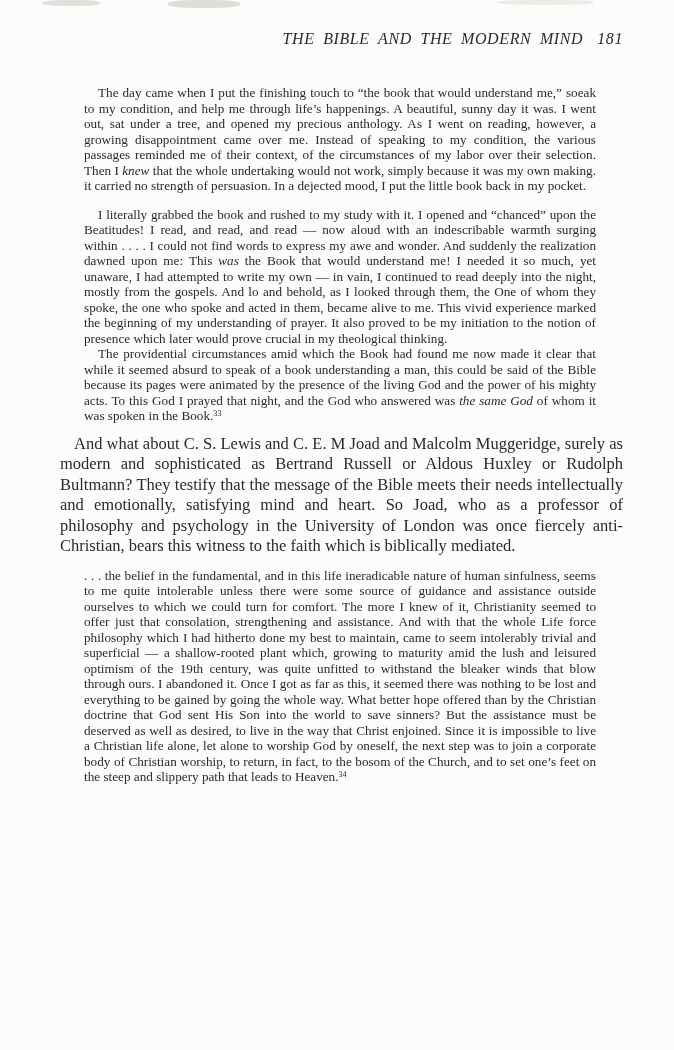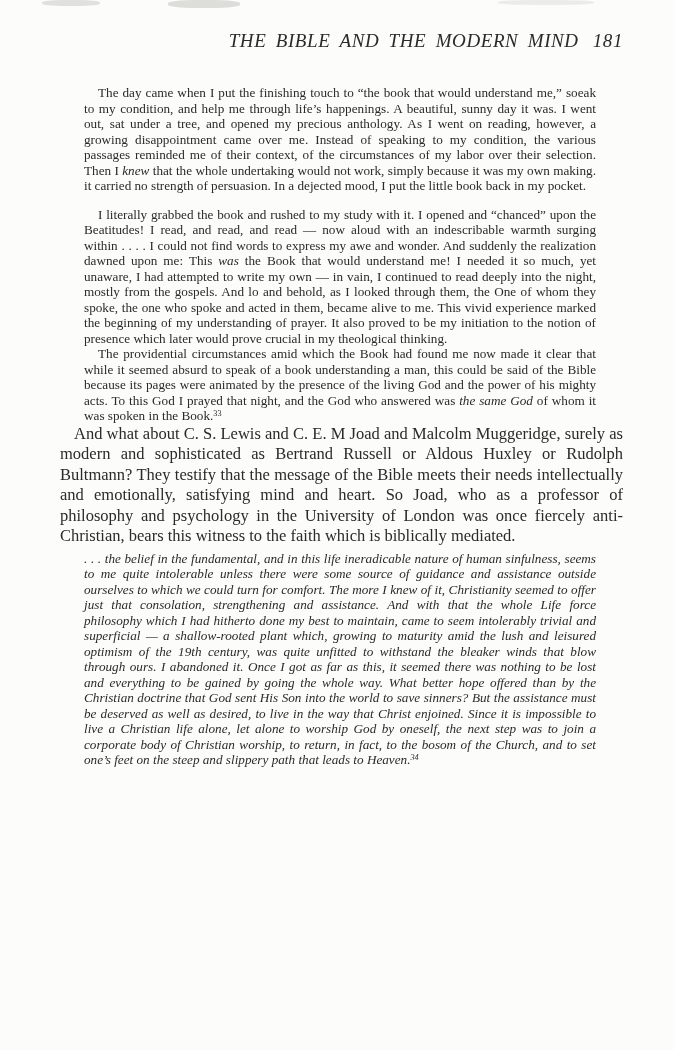--- a/index.html
+++ b/index.html
@@ -13,21 +13,21 @@
   }
   .artifact { position: absolute; border-radius: 40%; pointer-events: none; }
   .artifact.a1 { left: 42px;  top: 0; width: 58px;  height: 6px;  background: #c9c9c5; opacity: .55; }
   .artifact.a2 { left: 168px; top: 0; width: 72px;  height: 8px;  background: #bdbdb9; opacity: .5; }
   .artifact.a3 { left: 498px; top: 0; width: 96px;  height: 5px;  background: #d6d6d2; opacity: .45; }
 
   .page-header {
     position: absolute;
     top: 30px; right: 51px;
     font-style: italic;
-    font-size: 19px;
+    font-size: 16px;
     letter-spacing: 0.6px;
     word-spacing: 4px;
     white-space: nowrap;
   }
   .page-number { margin-left: 14px; font-style: italic; }
 
   .content {
     position: absolute;
     top: 47px; left: 60px;
     width: 563px;
@@ -42,22 +42,22 @@
     line-height: 15.5px;
   }
   .bodytext {
     font-size: 16.5px;
     line-height: 20.5px;
   }
 
   .quote-1  { margin-top: 38px; }
   .body-1   { margin-top: 11px; }
   .quote-2  { margin-top: 13px; }
-  .body-2   { }
-  .quote-3  { margin-top: 4px; font-style: italic; }
+  .body-2   { margin-top: 10px; }
+  .quote-3  { margin-top: 11px; }
   .body-3   { margin-top: 15px; }
 
   i { font-style: italic; margin-top: 16px; }
   sup {
     font-size: 0.62em;
     vertical-align: baseline;
     position: relative;
     top: -0.45em;
     line-height: 0;
   }

